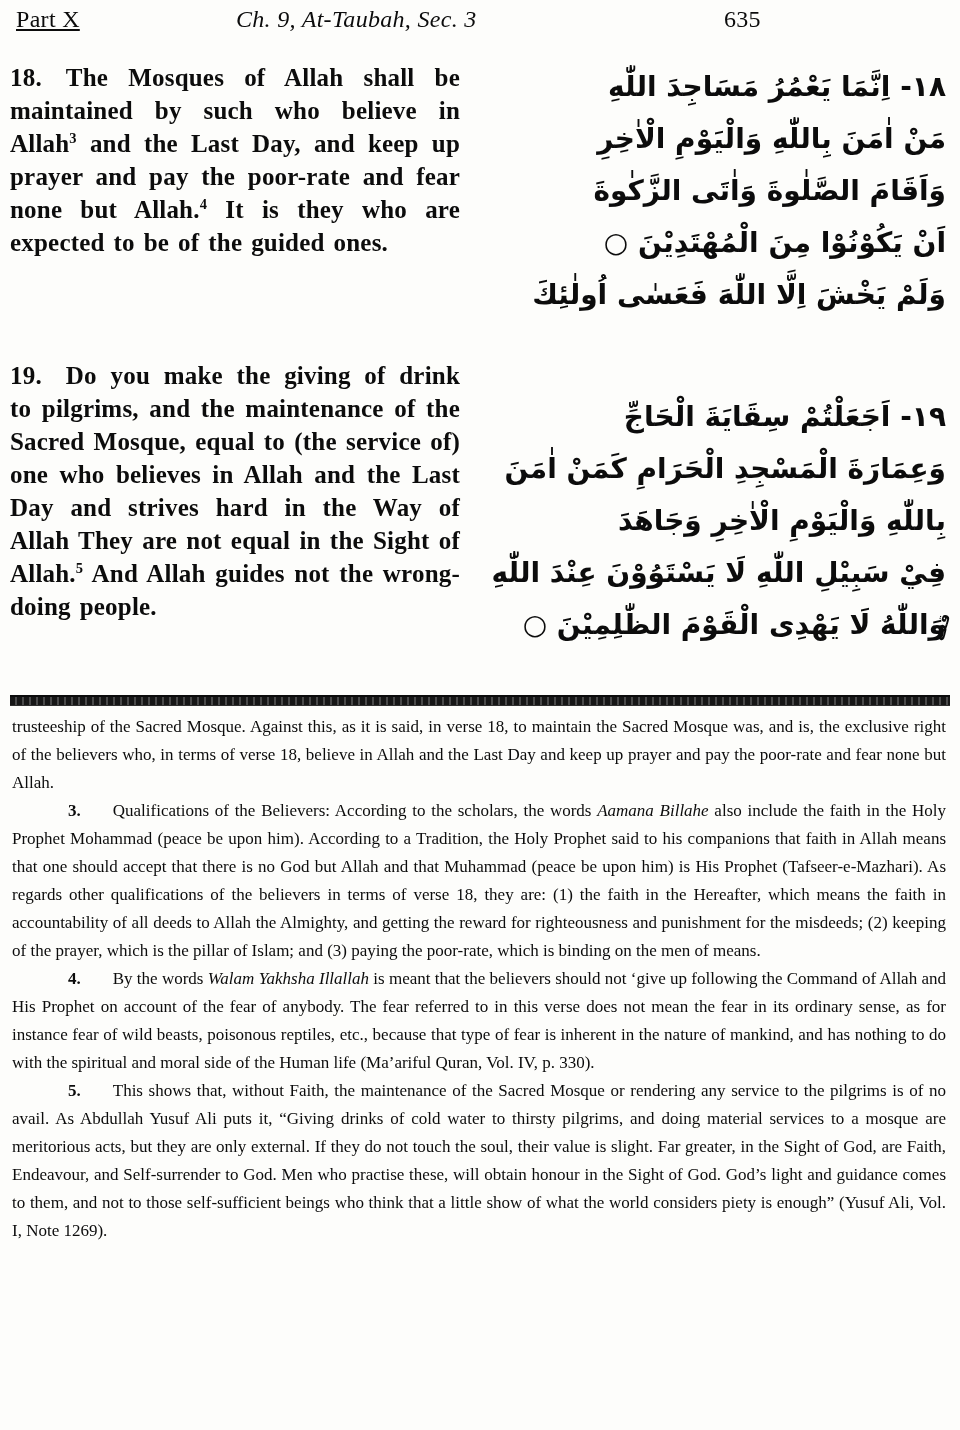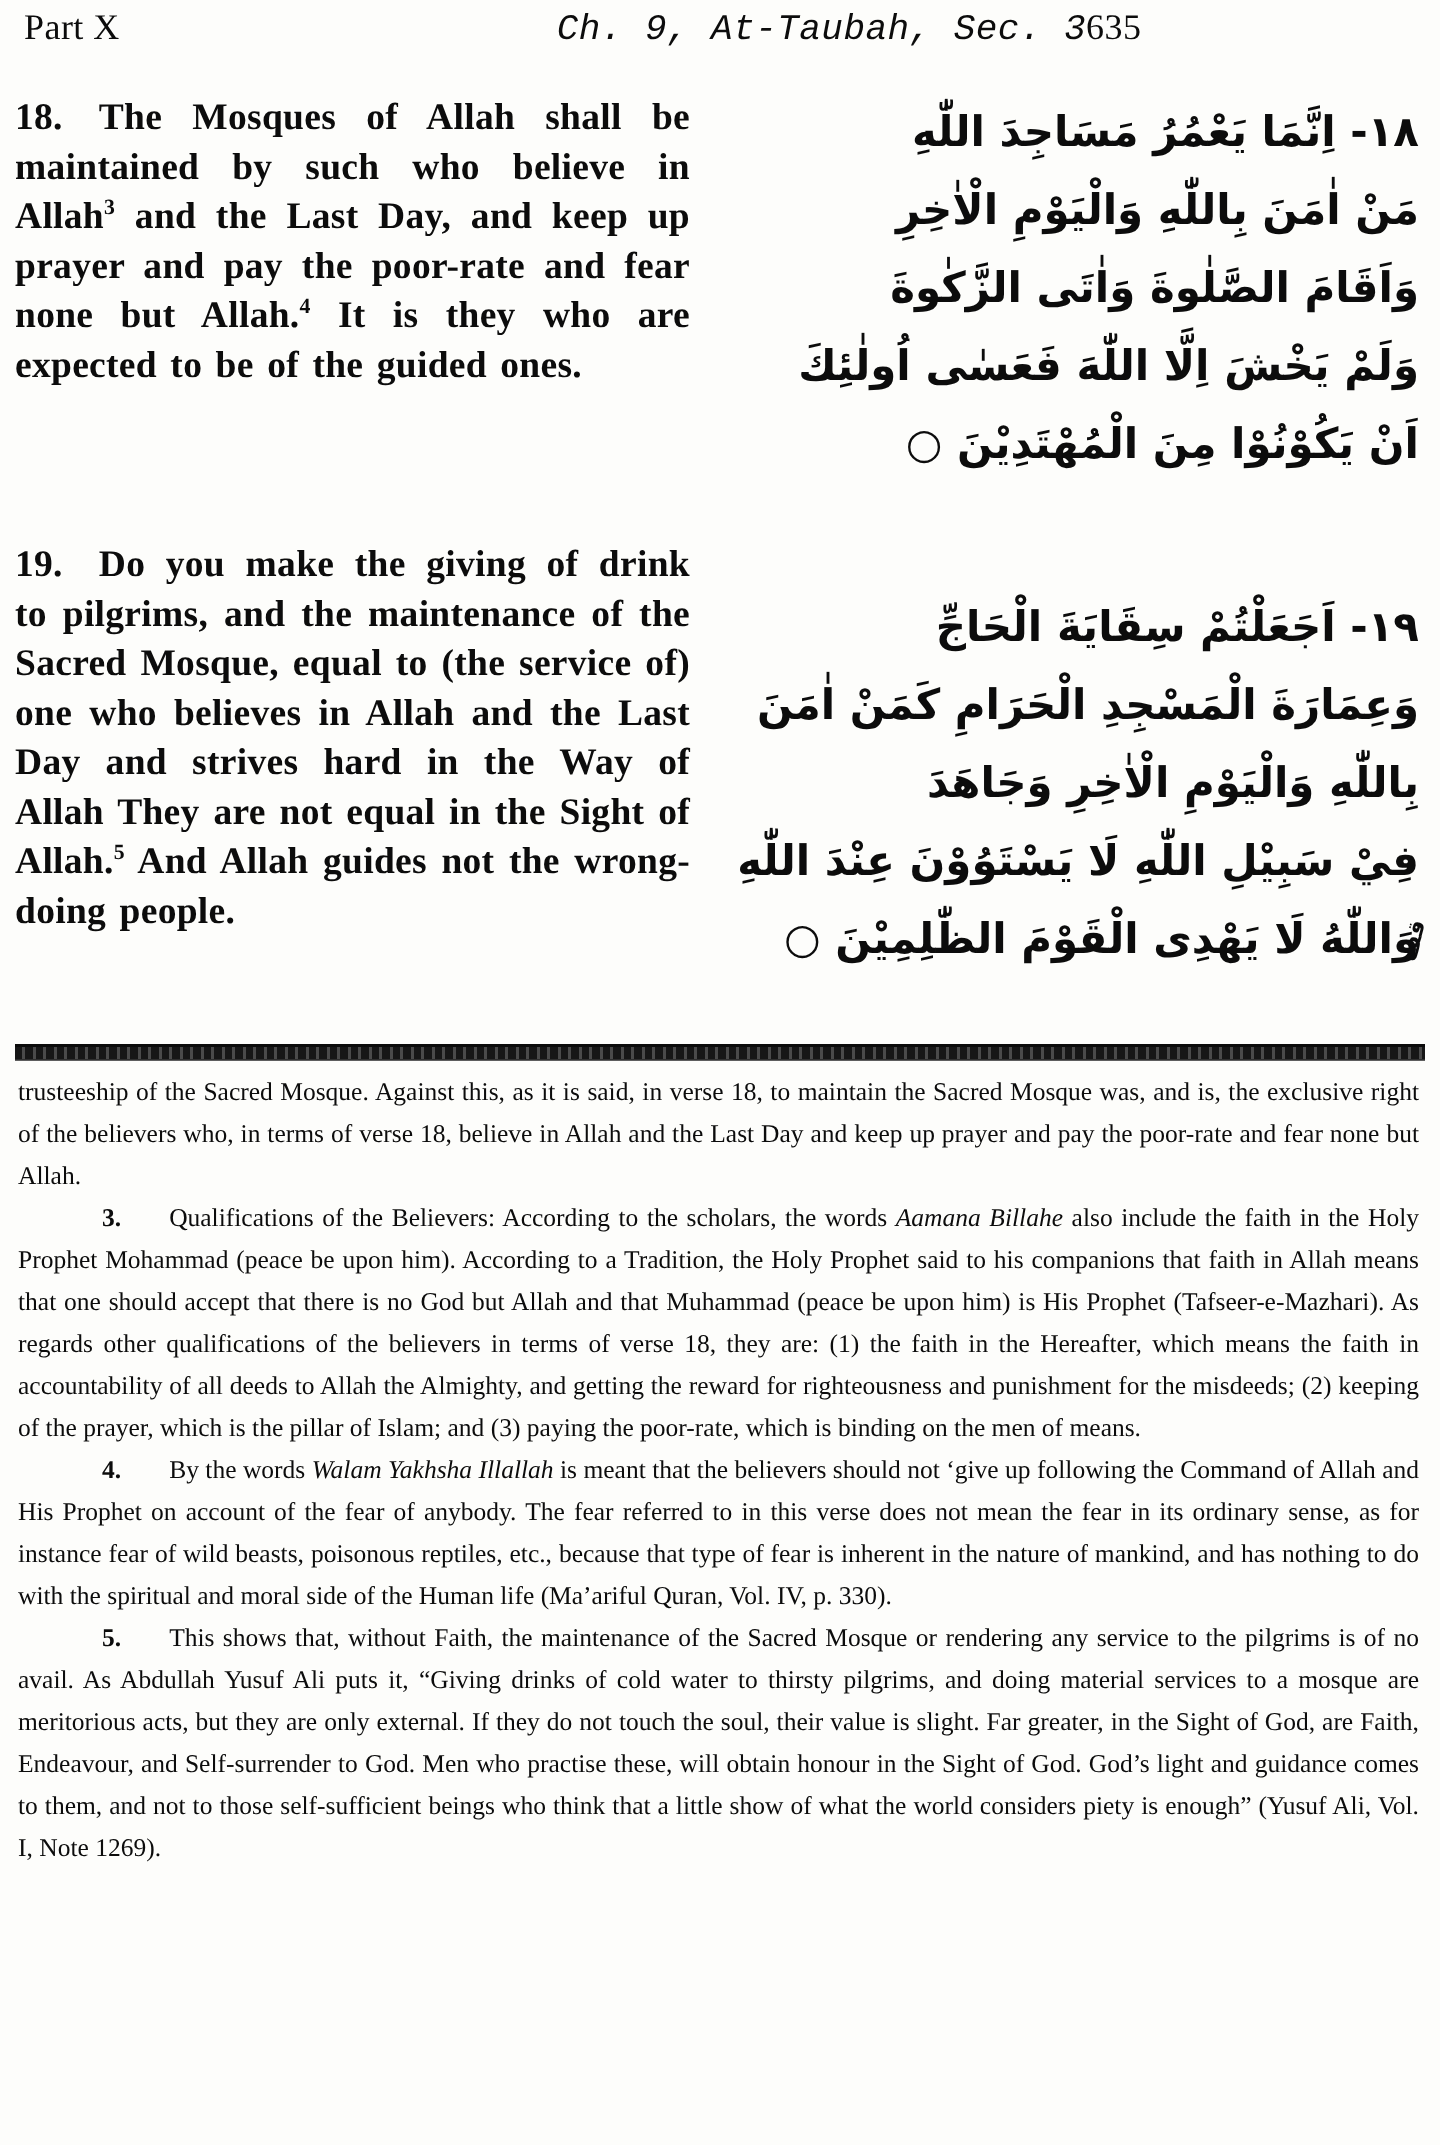--- a/index.html
+++ b/index.html
@@ -15,22 +15,22 @@
   .page { padding: 4px 10px 0 10px; }
 
   
   .header {
     display: flex;
     align-items: baseline;
     font-size: 24px;
     padding: 2px 6px 0 6px;
     letter-spacing: 0.3px;
   }
-  .header .part { width: 220px; }
-  .header .chapter { flex: 1; text-align: right; font-style: italic; font-family: Liberation Mono, monospace; }
+  .header .part { width: 220px; text-decoration: underline; }
+  .header .chapter { flex: 1; text-align: left; font-style: italic; }
   .header .pageno { width: 220px; text-align: left; }
 
   
   .verses { margin-top: 28px; }
   .verse-row { display: flex; gap: 16px; overflow: hidden; }
   .verse-row.v18 { height: 298px; }
   .verse-row.v19 { height: 334px; }
   .verse-english {
     width: 450px; margin: 0;
     font-size: 25px; font-weight: bold;
@@ -98,22 +98,22 @@
     <span class="pageno">635</span>
   </div>
 
   <div class="verses">
       <div class="verse-row v18">
         <p class="verse-english"><span class="vnum">18.</span><span>The Mosques of Allah shall be maintained by such who believe in Allah</span><sup>3</sup><span> and the Last Day, and keep up prayer and pay the poor-rate and fear none but Allah.</span><sup>4</sup><span> It is they who are expected to be of the guided ones.</span></p>
         <div class="verse-arabic">
           <div class="ar-line">١٨- اِنَّمَا يَعْمُرُ مَسَاجِدَ اللّٰهِ</div>
           <div class="ar-line">مَنْ اٰمَنَ بِاللّٰهِ وَالْيَوْمِ الْاٰخِرِ</div>
           <div class="ar-line">وَاَقَامَ الصَّلٰوةَ وَاٰتَى الزَّكٰوةَ</div>
+          <div class="ar-line">اَنْ يَكُوْنُوْا مِنَ الْمُهْتَدِيْنَ ○</div>
           <div class="ar-line">وَلَمْ يَخْشَ اِلَّا اللّٰهَ فَعَسٰى اُولٰئِكَ</div>
-          <div class="ar-line">اَنْ يَكُوْنُوْا مِنَ الْمُهْتَدِيْنَ ○</div>
         </div>
       </div>
       <div class="verse-row v19">
         <p class="verse-english"><span class="vnum">19.</span><span>Do you make the giving of drink to pilgrims, and the maintenance of the Sacred Mosque, equal to (the service of) one who believes in Allah and the Last Day and strives hard in the Way of Allah They are not equal in the Sight of Allah.</span><sup>5</sup><span> And Allah guides not the wrong-doing people.</span></p>
         <div class="verse-arabic">
           <div class="ar-line">١٩- اَجَعَلْتُمْ سِقَايَةَ الْحَاجِّ</div>
           <div class="ar-line">وَعِمَارَةَ الْمَسْجِدِ الْحَرَامِ كَمَنْ اٰمَنَ</div>
           <div class="ar-line">بِاللّٰهِ وَالْيَوْمِ الْاٰخِرِ وَجَاهَدَ</div>
           <div class="ar-line">فِيْ سَبِيْلِ اللّٰهِ لَا يَسْتَوُوْنَ عِنْدَ اللّٰهِ</div>
           <div class="ar-line">وَاللّٰهُ لَا يَهْدِى الْقَوْمَ الظّٰلِمِيْنَ ○</div>

